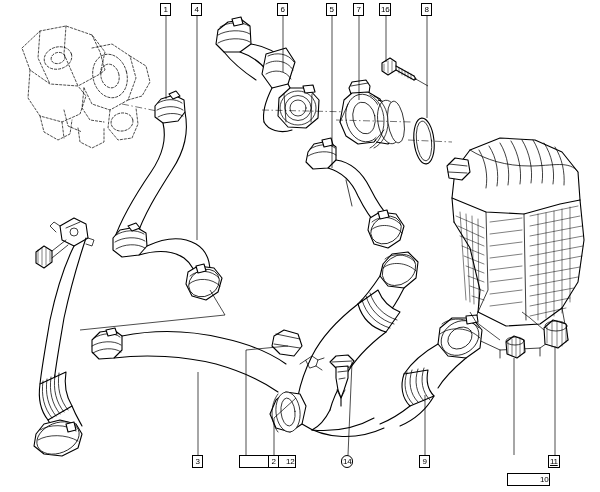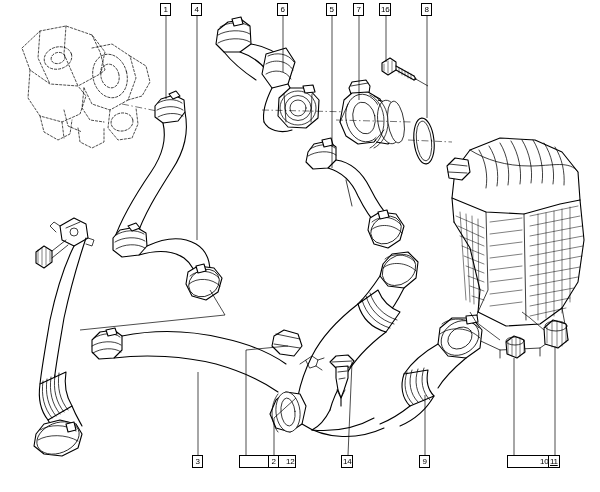--- a/index.html
+++ b/index.html
@@ -387,19 +387,19 @@
       <div class="cal-box" style="left: 160px; top: 3px;">1</div>
       <div class="cal-box" style="left: 191px; top: 3px;">4</div>
       <div class="cal-box" style="left: 277px; top: 3px;">6</div>
       <div class="cal-box" style="left: 326px; top: 3px;">5</div>
       <div class="cal-box" style="left: 353px; top: 3px;">7</div>
       <div class="cal-box" style="left: 379px; top: 3px;">16</div>
       <div class="cal-box" style="left: 421px; top: 3px;">8</div>
       <div class="cal-box" style="left: 192px; top: 455px;">3</div>
       <div class="cal-box" style="left: 239px; top: 455px; padding-left: 46px;">12</div>
       <div class="cal-box" style="left: 268px; top: 455px;">2</div>
-      <div class="cal-box" style="left: 341px; top: 455px;">14</div>
+      <div class="cal-box" style="left: 341px; top: 455px; border-radius: 6px;">14</div>
       <div class="cal-box" style="left: 419px; top: 455px;">9</div>
-      <div class="cal-box" style="left: 507px; top: 455px; padding-left: 32px;">10</div>
+      <div class="cal-box" style="left: 507px; top: 473px; padding-left: 32px;">10</div>
       <div class="cal-box" style="left: 548px; top: 455px; text-decoration: underline;">11</div>
     </div>
 
 </div>
 
 </body></html>

